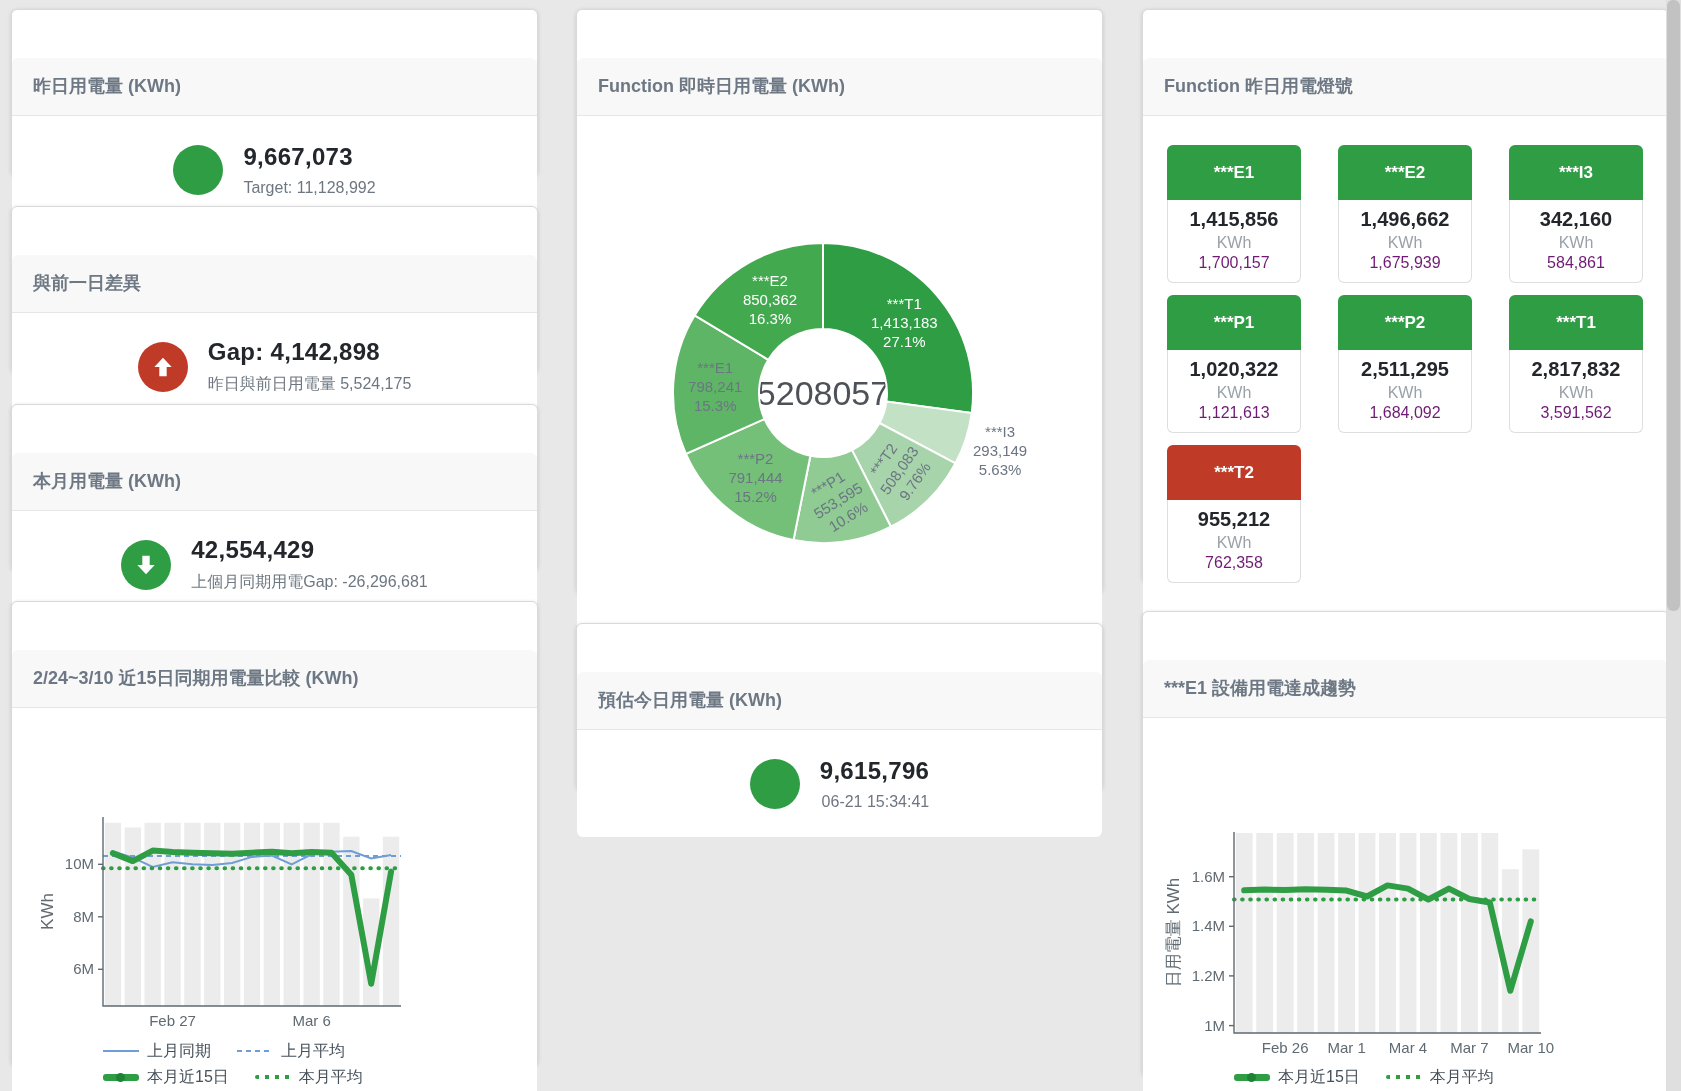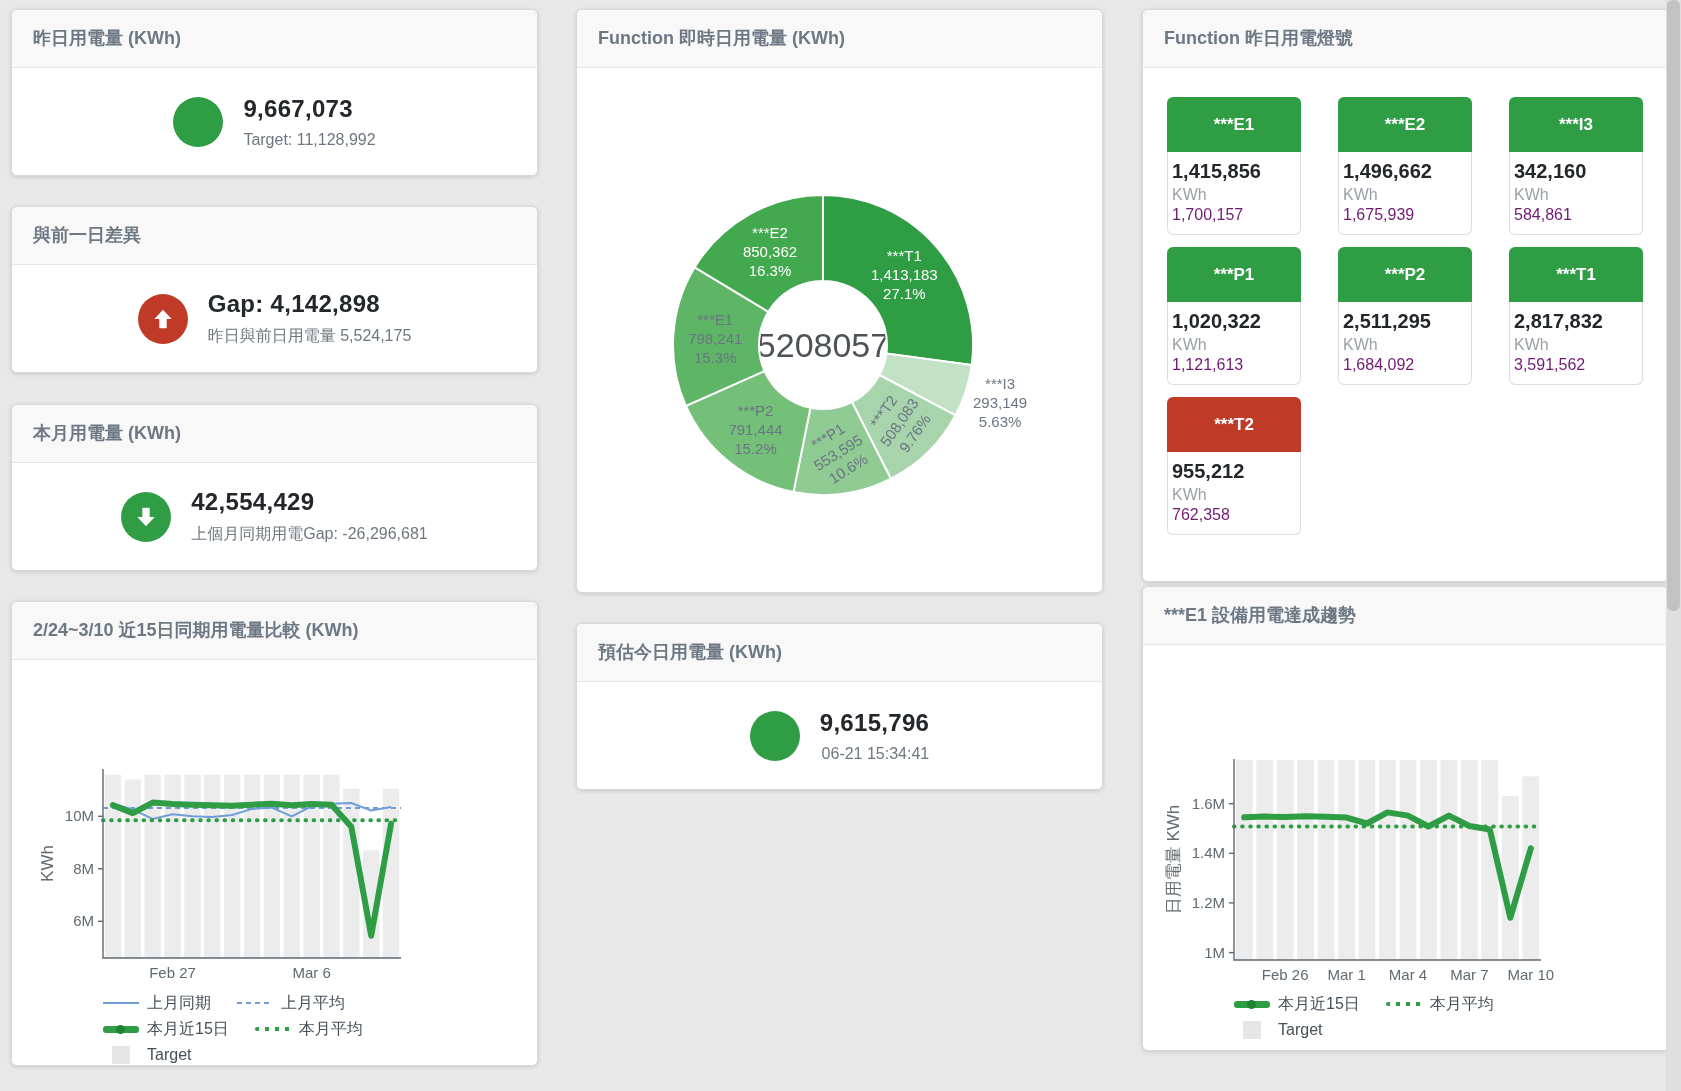--- a/index.html
+++ b/index.html
@@ -18,21 +18,21 @@
     border-radius:6px;
     box-shadow:0 1px 4px rgba(0,0,0,.14);
   }
   .card-header {
     height:58px; line-height:57px;
     padding:0 21px;
     font-size:18px; font-weight:700; color:#6d7884;
     background:#f8f8f8;
     border-bottom:1px solid #e6e6e6;
     border-radius:6px 6px 0 0;
-    white-space:nowrap; overflow:hidden;
+    white-space:nowrap; overflow:hidden;margin-top:48px;
   }
   .card-body { position:relative; height:calc(100% - 58px); background:#fff; border-radius:0 0 6px 6px; }
 
   
   .stat-body { display:flex; align-items:center; justify-content:center; gap:20px; }
   .stat-icon {
     width:50px; height:50px; border-radius:50%;
     display:flex; align-items:center; justify-content:center; flex:0 0 50px;
   }
   .icon-green { background:#2e9d44; }
@@ -53,20 +53,21 @@
   .tile-head {
     height:55px;
     display:flex; align-items:center; justify-content:center;
     color:#ffffff; font-weight:700; font-size:17px;
     border-radius:6px 6px 0 0;
   }
   .tile-body {
     background:#fff;
     border:1px solid #dcdee0; border-top:none;
     border-radius:0 0 6px 6px;
+    text-align:center;
     padding:8px 4px 10px;
   }
   .tile-value { font-size:20px; font-weight:700; color:#23272c; }
   .tile-unit { font-size:16px; color:#9aa1a8; margin-top:3px; }
   .tile-target { font-size:16px; color:#701a75; margin-top:2px; }
 
   
   svg { display:block; }
   .ln { fill:none; }
   .blue-line   { stroke:#6f9ed6; stroke-width:2; }
@@ -309,21 +310,21 @@
             <div class="tile-body">
               <div class="tile-value">955,212</div>
               <div class="tile-unit">KWh</div>
               <div class="tile-target">762,358</div>
             </div>
           </div>
         </div>
     </div>
   </div>
 
-  <div class="card" style="left:1142px;top:586px;width:527px;height:465px">
+  <div class="card" style="left:1142px;top:611px;width:527px;height:465px">
     <div class="card-header">***E1 設備用電達成趨勢</div>
     <div class="card-body">
       <svg id="trend-svg" width="525" height="340" viewBox="0 0 525 340">
           <rect x="92.8" y="115.0" width="16.8" height="200.0" fill="#ececec"></rect>
           <rect x="113.3" y="115.0" width="16.8" height="200.0" fill="#ececec"></rect>
           <rect x="133.8" y="115.0" width="16.8" height="200.0" fill="#ececec"></rect>
           <rect x="154.2" y="115.0" width="16.8" height="200.0" fill="#ececec"></rect>
           <rect x="174.7" y="115.0" width="16.8" height="200.0" fill="#ececec"></rect>
           <rect x="195.2" y="115.0" width="16.8" height="200.0" fill="#ececec"></rect>
           <rect x="215.6" y="115.0" width="16.8" height="200.0" fill="#ececec"></rect>

